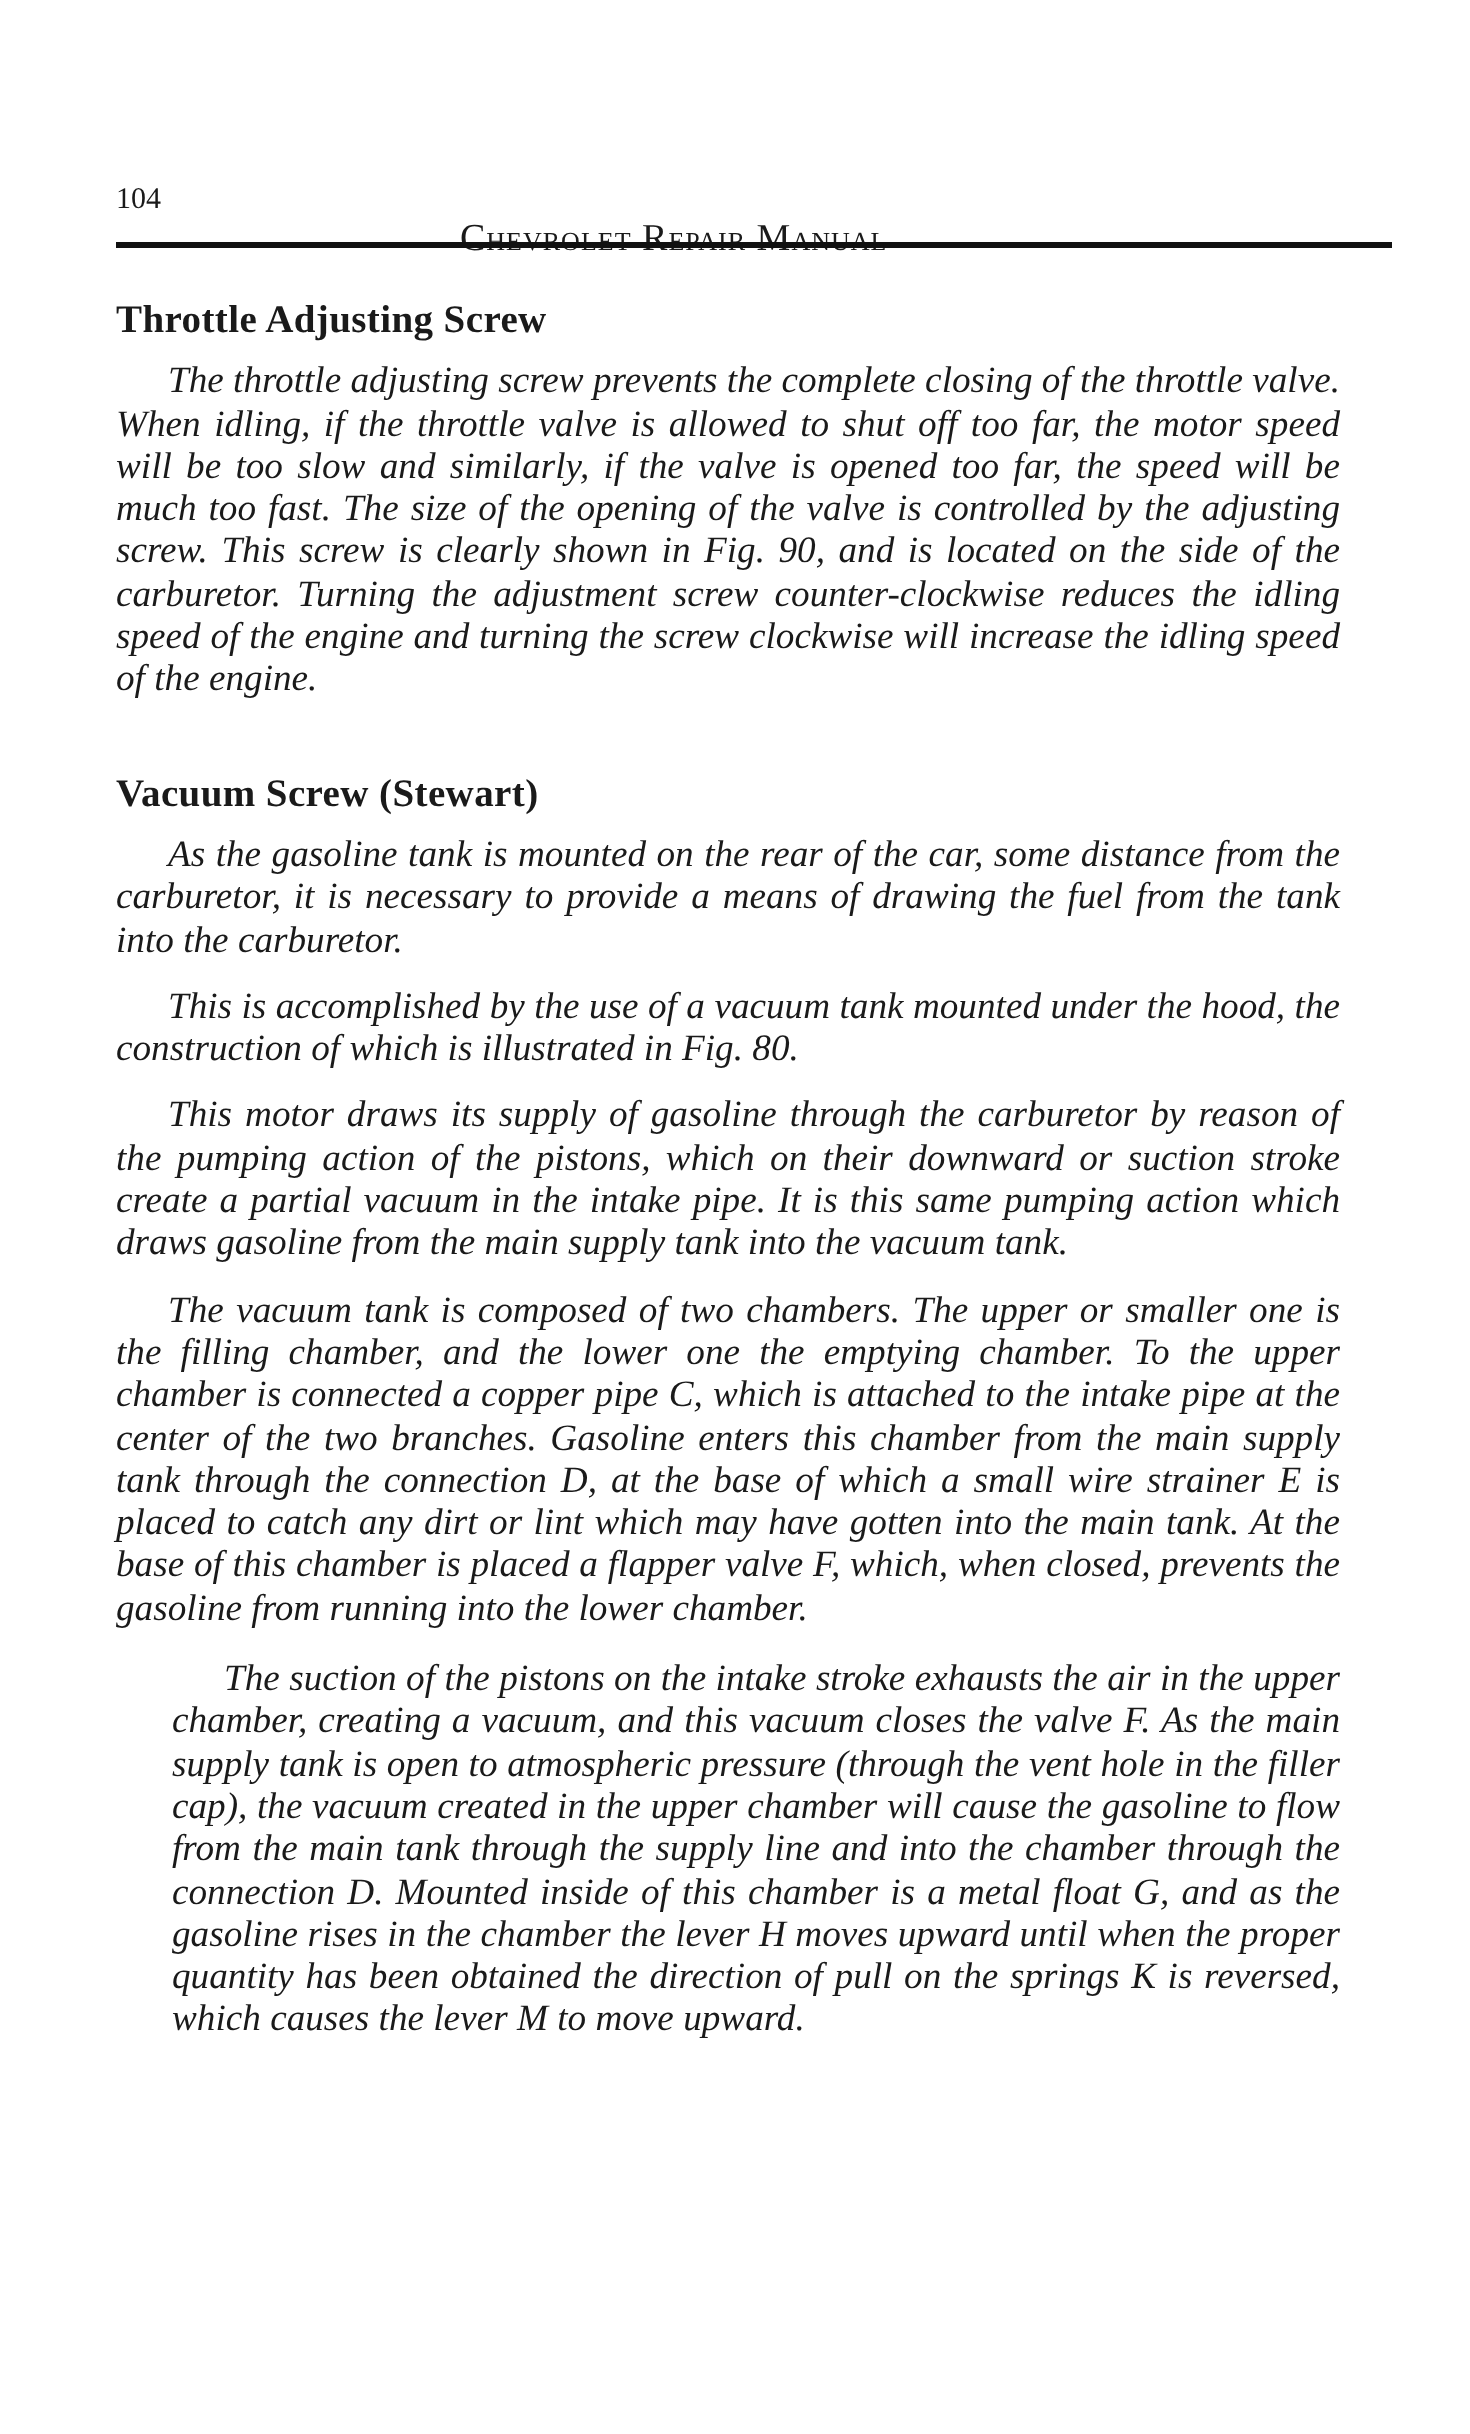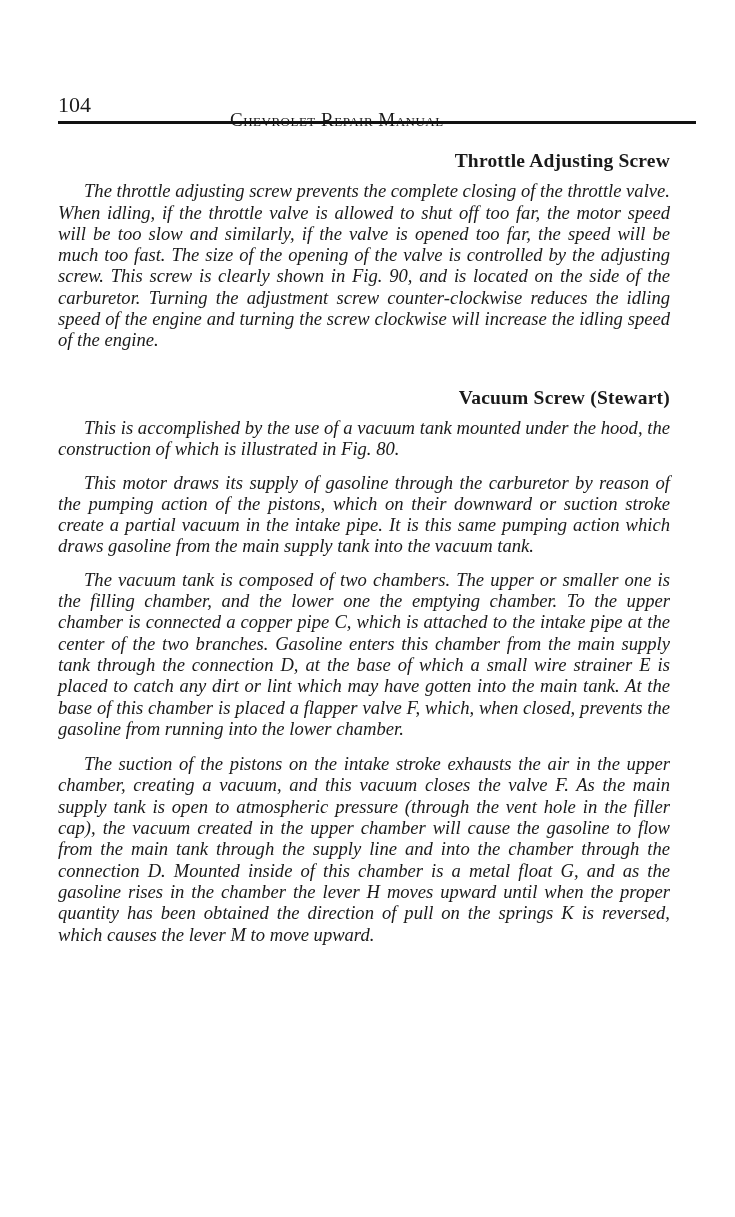--- a/index.html
+++ b/index.html
@@ -26,21 +26,21 @@
       top: 92px;
       left: 0;
       width: 640px;
       height: 26px;
     }
     .page-number {
       position: absolute;
       left: 0;
       top: 0;
       font-family: "Liberation Serif", serif;
-      font-size: 22px;
+      font-size: 15px;
     }
     .book-title {
       position: absolute;
       left: 172px;
       top: 17px;
       font-family: "Liberation Serif", serif;
       font-size: 19px;
       font-variant: small-caps;
       letter-spacing: 0.5px;
     }
@@ -56,55 +56,57 @@
       position: absolute;
       top: 150px;
       left: 0;
       width: 612px;
       font-family: "Liberation Serif", serif;
       font-size: 18.6px;
       line-height: 21.3px;
       text-align: justify;
     }
     .section-heading {
-      text-align: right;
+      text-align: left;
       font-weight: bold;
       font-size: 19.5px;
       margin: 0 0 9px 0;
       letter-spacing: 0.2px;
     }
     .section-heading.second {
       margin-top: 36px;
     }
     p {
       margin: 0 0 12px 0;
       text-indent: 26px;
       font-style: italic;
     }
     p.para-gap-lg {
       margin-top: 14px;
+      margin-left: 28px;
     }
   </style>
 </head>
 <body>
 
 <div class="page">
   <div class="running-head">
     <span class="page-number">104</span>
     <span class="book-title">Chevrolet Repair Manual</span>
   </div>
   <div class="head-rule"></div>
 
   <div class="content">
     <section>
       <h2 class="section-heading">Throttle Adjusting Screw</h2>
       <p>The throttle adjusting screw prevents the complete closing of the throttle valve. When idling, if the throttle valve is allowed to shut off too far, the motor speed will be too slow and similarly, if the valve is opened too far, the speed will be much too fast. The size of the opening of the valve is controlled by the adjusting screw. This screw is clearly shown in Fig. 90, and is located on the side of the carburetor. Turning the adjustment screw counter-clockwise reduces the idling speed of the engine and turning the screw clockwise will increase the idling speed of the engine.</p>
     </section>
 
     <section>
       <h2 class="section-heading second">Vacuum Screw (Stewart)</h2>
+      <p>As the gasoline tank is mounted on the rear of the car, some distance from the carburetor, it is necessary to provide a means of drawing the fuel from the tank into the carburetor.</p>
       <p>This is accomplished by the use of a vacuum tank mounted under the hood, the construction of which is illustrated in Fig. 80.</p>
       <p>This motor draws its supply of gasoline through the carburetor by reason of the pumping action of the pistons, which on their downward or suction stroke create a partial vacuum in the intake pipe. It is this same pumping action which draws gasoline from the main supply tank into the vacuum tank.</p>
       <p>The vacuum tank is composed of two chambers. The upper or smaller one is the filling chamber, and the lower one the emptying chamber. To the upper chamber is connected a copper pipe C, which is attached to the intake pipe at the center of the two branches. Gasoline enters this chamber from the main supply tank through the connection D, at the base of which a small wire strainer E is placed to catch any dirt or lint which may have gotten into the main tank. At the base of this chamber is placed a flapper valve F, which, when closed, prevents the gasoline from running into the lower chamber.</p>
       <p class="para-gap-lg">The suction of the pistons on the intake stroke exhausts the air in the upper chamber, creating a vacuum, and this vacuum closes the valve F. As the main supply tank is open to atmospheric pressure (through the vent hole in the filler cap), the vacuum created in the upper chamber will cause the gasoline to flow from the main tank through the supply line and into the chamber through the connection D. Mounted inside of this chamber is a metal float G, and as the gasoline rises in the chamber the lever H moves upward until when the proper quantity has been obtained the direction of pull on the springs K is reversed, which causes the lever M to move upward.</p>
     </section>
   </div>
 </div>
 
 </body></html>

